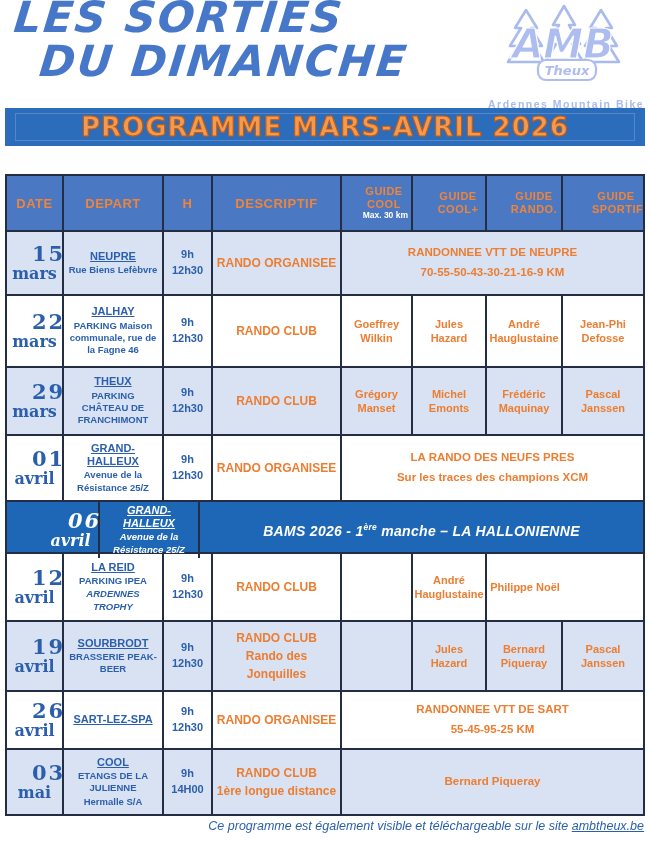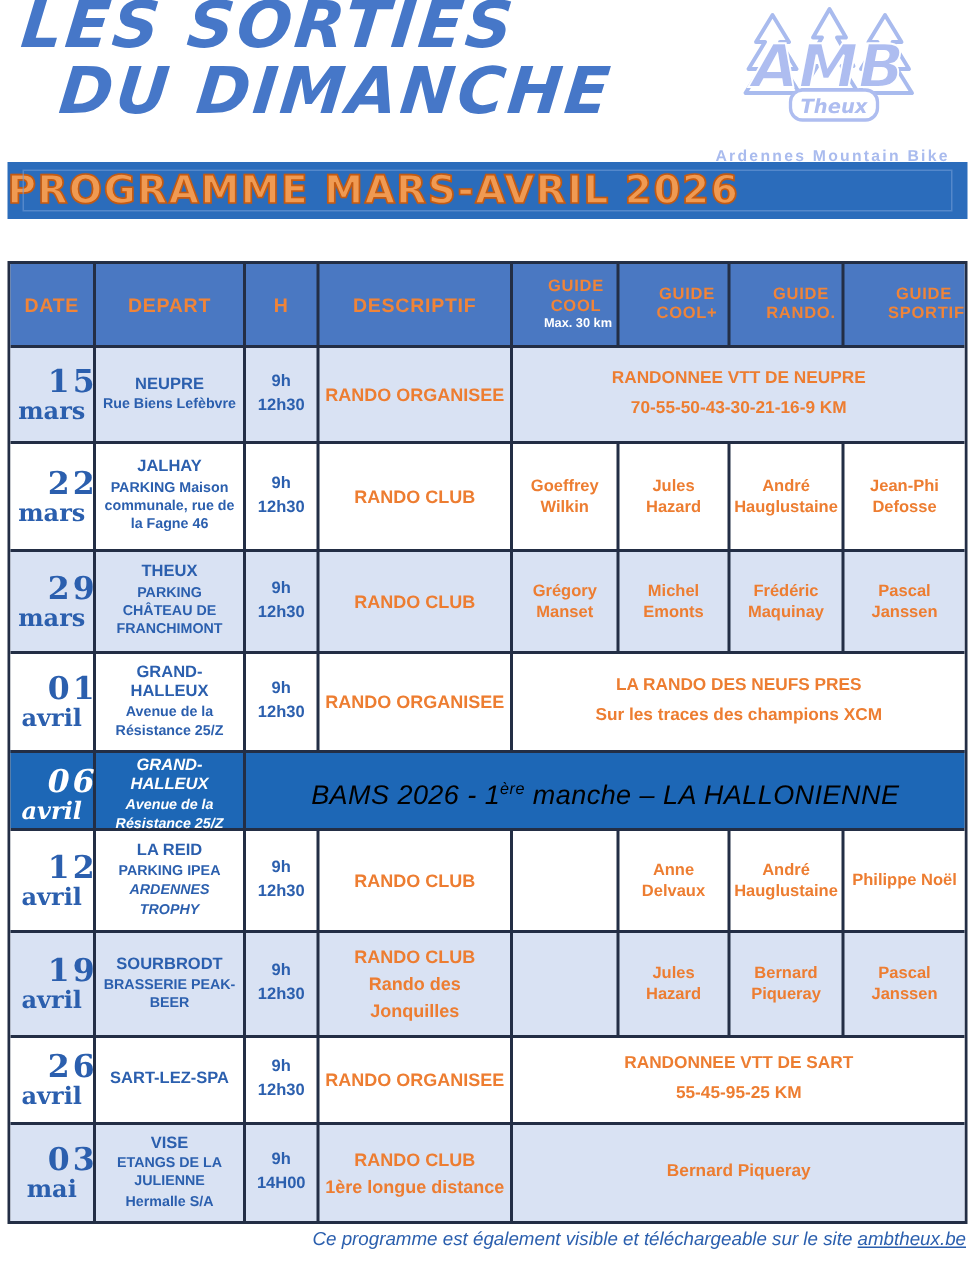--- a/index.html
+++ b/index.html
@@ -14,31 +14,31 @@
   .top { position:relative; height:102px; }
   .big-title {
     position:absolute; left:12px; top:-4px;
     color:#4677c8; font-family:"DejaVu Sans", sans-serif;
     font-weight:bold; font-style:italic;
     font-size:43px; line-height:1.02; letter-spacing:2px;
     transform:skewX(-6deg); white-space:nowrap;
   }
   .big-title .l2 { margin-left:30px; }
 
-  .logo { position:absolute; right:23px; top:2px; width:150px; text-align:center; }
+  .logo { position:absolute; right:12px; top:2px; width:150px; text-align:center; }
   .logo svg { display:block; margin:0 auto; }
   .logo-tagline {
     color:#a9bbee; font-size:10.5px; font-weight:bold; letter-spacing:1.5px;
     margin-top:14px; white-space:nowrap;
   }
 
   
   .banner {
     position:relative; margin:6px 5px 0 5px; height:38px;
-    background:#2b6cbb; display:flex; align-items:center; 
+    background:#2b6cbb; display:flex; align-items:center; justify-content:center;
   }
   .banner .inner-line {
     position:absolute; top:5px; left:10px; right:10px; bottom:5px;
     border:1px solid #6f9bd6; opacity:.6; pointer-events:none;
   }
   .banner-text {
     color:#f09a52; font-size:26px; font-weight:800; letter-spacing:1px;
     -webkit-text-stroke:1.1px #c55a11;
     text-shadow:0 0 1px #c55a11;
     font-family:"DejaVu Sans", sans-serif;
@@ -60,43 +60,43 @@
   }
   .th:last-child, .cell:last-child { border-right:none; }
 
   .th { color:#f08438; font-weight:800; font-size:13px; letter-spacing:.5px; }
   .th.guide { font-size:11px; line-height:1.15;align-items:flex-end; }
   .th.guide .lbl { max-width:48px; }
   .th .sub { color:#ffffff; font-size:8.5px; font-weight:bold; margin-top:1px; letter-spacing:0; }
 
   .row-light { background:#d9e2f3; }
   .row-white { background:#ffffff; }
-  .row-event { background:#1d67b6; }
+  .row-event { background:#1d67b6;padding-left:36px; }
 
   .day {
     font-family:"DejaVu Serif", serif; font-weight:bold; font-size:21px;
     color:#2b5fae; letter-spacing:2px; line-height:1.05;margin-left:28px;
   }
   .month {
     font-family:"DejaVu Serif", serif; font-weight:bold; font-size:16px;
     color:#2b5fae; line-height:1.1;
   }
-  .dname { font-size:11px; font-weight:bold; color:#2b5fae; line-height:1.2; }
+  .dname { font-size:11px; font-weight:bold; color:#2b5fae; line-height:1.2;text-decoration:underline; }
   .dsub  { font-size:9.5px; font-weight:bold; color:#2b5fae; line-height:1.3; margin-top:1px; }
   .dsub.it { font-style:italic; }
   .hline { font-size:11px; font-weight:bold; color:#2b5fae; line-height:1.45; }
   .dline { font-size:12px; font-weight:bold; color:#ed7d31; line-height:1.5; }
   .gname { font-size:11px; font-weight:bold; color:#ed7d31; line-height:1.3; }
   .mcell .m1, .mcell .m2 { font-size:11.5px; font-weight:bold; color:#ed7d31; line-height:1.7; }
   .span4 { grid-column:span 4; }
 
   .row-event .day, .row-event .month, .row-event .dname, .row-event .dsub { color:#ffffff; font-style:italic; }
   .event-merged { grid-column:3 / -1; }
   .event-text {
-    color:#000000; font-style:italic; font-weight:normal; font-size:18px; letter-spacing:.3px;
+    color:#ffffff; font-style:italic; font-weight:bold; font-size:14px; letter-spacing:.3px;
   }
   .event-text sup { font-size:.6em; }
 
   
   .foot {
     margin:3px 6px 0 0; text-align:right;
     color:#2b5fae; font-style:italic; font-size:12.5px;
   }
   .foot a { color:#2b5fae; text-decoration:underline; }
 </style>
@@ -296,23 +296,20 @@
         <div class="hline">9h</div>
         <div class="hline">12h30</div>
       </div>
       <div class="cell">
         <div class="dline">RANDO CLUB</div>
       </div>
       <div class="cell">
           <div class="gname"></div>
         </div>
       <div class="cell">
-          <div class="gname">Anne Delvaux</div>
-        </div>
-      <div class="cell">
           <div class="gname">André Hauglustaine</div>
         </div>
       <div class="cell">
           <div class="gname">Philippe Noël</div>
         </div>
     </div>
 
     <div class="trow row-light" style="height:68px">
       <div class="cell">
         <div class="day">19</div>
@@ -364,21 +361,21 @@
         <div class="m2">55-45-95-25 KM</div>
       </div>
     </div>
 
     <div class="trow row-light" style="height:64px">
       <div class="cell">
         <div class="day">03</div>
         <div class="month">mai</div>
       </div>
       <div class="cell">
-        <div class="dname">VISE</div>
+        <div class="dname">COOL</div>
         <div class="dsub">ETANGS DE LA JULIENNE</div>
         <div class="dsub">Hermalle S/A</div>
       </div>
       <div class="cell">
         <div class="hline">9h</div>
         <div class="hline">14H00</div>
       </div>
       <div class="cell">
         <div class="dline">RANDO CLUB</div>
         <div class="dline">1ère longue distance</div>

